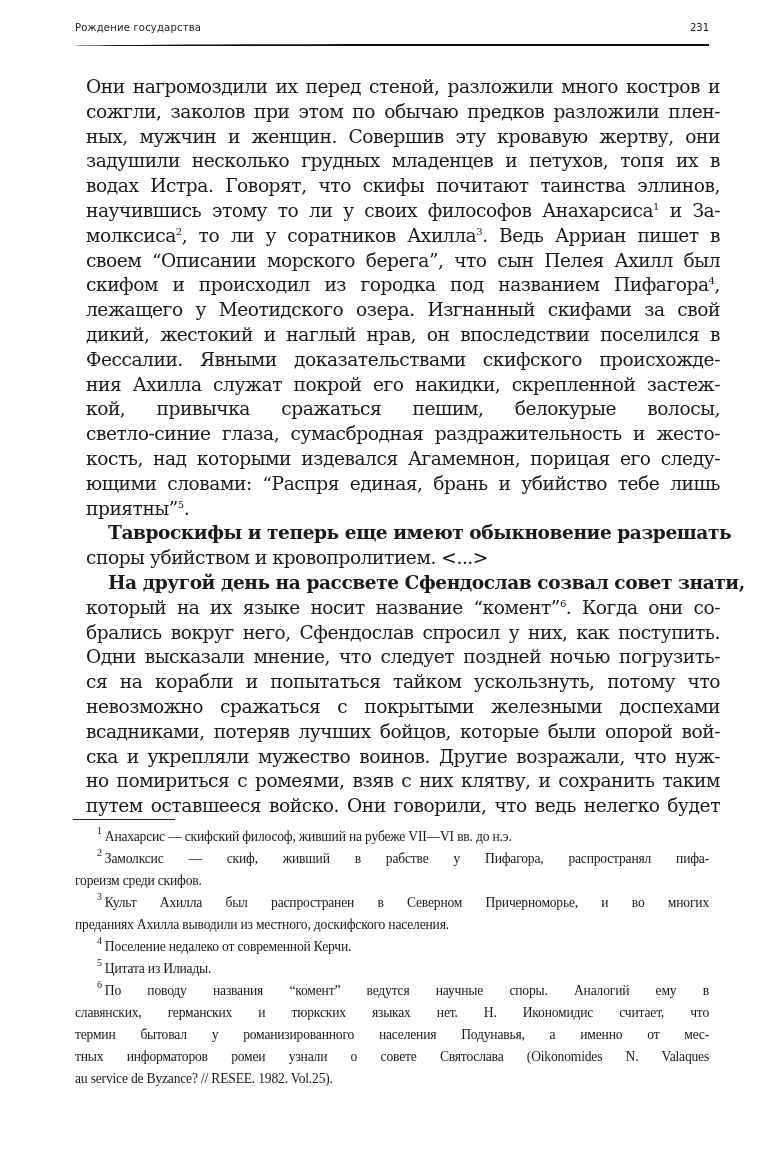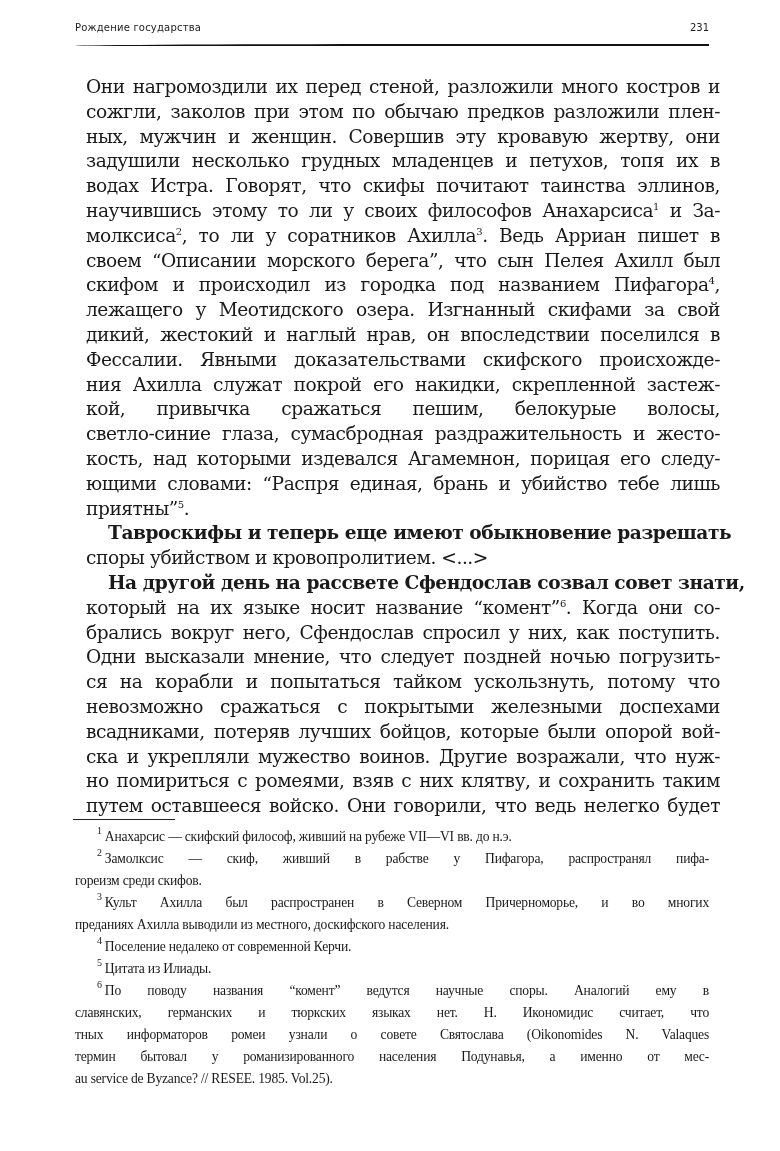--- a/index.html
+++ b/index.html
@@ -82,16 +82,16 @@
 <div class="footnotes" id="footnotes">
     <span class="fline indent last"><span class="fnum">1</span><span>Анахарсис — скифский философ, живший на рубеже VII—VI вв. до н.э.</span></span>
     <span class="fline indent"><span class="fnum">2</span><span>Замолксис — скиф, живший в рабстве у Пифагора, распространял пифа-</span></span>
     <span class="fline last"><span>гореизм среди скифов.</span></span>
     <span class="fline indent"><span class="fnum">3</span><span>Культ Ахилла был распространен в Северном Причерноморье, и во многих</span></span>
     <span class="fline last"><span>преданиях Ахилла выводили из местного, доскифского населения.</span></span>
     <span class="fline indent last"><span class="fnum">4</span><span>Поселение недалеко от современной Керчи.</span></span>
     <span class="fline indent last"><span class="fnum">5</span><span>Цитата из Илиады.</span></span>
     <span class="fline indent"><span class="fnum">6</span><span>По поводу названия “комент” ведутся научные споры. Аналогий ему в</span></span>
     <span class="fline"><span>славянских, германских и тюркских языках нет. Н. Икономидис считает, что</span></span>
+    <span class="fline"><span>термин бытовал у романизированного населения Подунавья, а именно от мес-</span></span>
     <span class="fline"><span>тных информаторов ромеи узнали о совете Святослава (Oikonomides N. Valaques</span></span>
-    <span class="fline"><span>термин бытовал у романизированного населения Подунавья, а именно от мес-</span></span>
-    <span class="fline last"><span>au service de Byzance? // RESEE. 1985. Vol.25).</span></span>
+    <span class="fline last"><span>au service de Byzance? // RESEE. 1982. Vol.25).</span></span>
   </div>
 
 </body></html>

